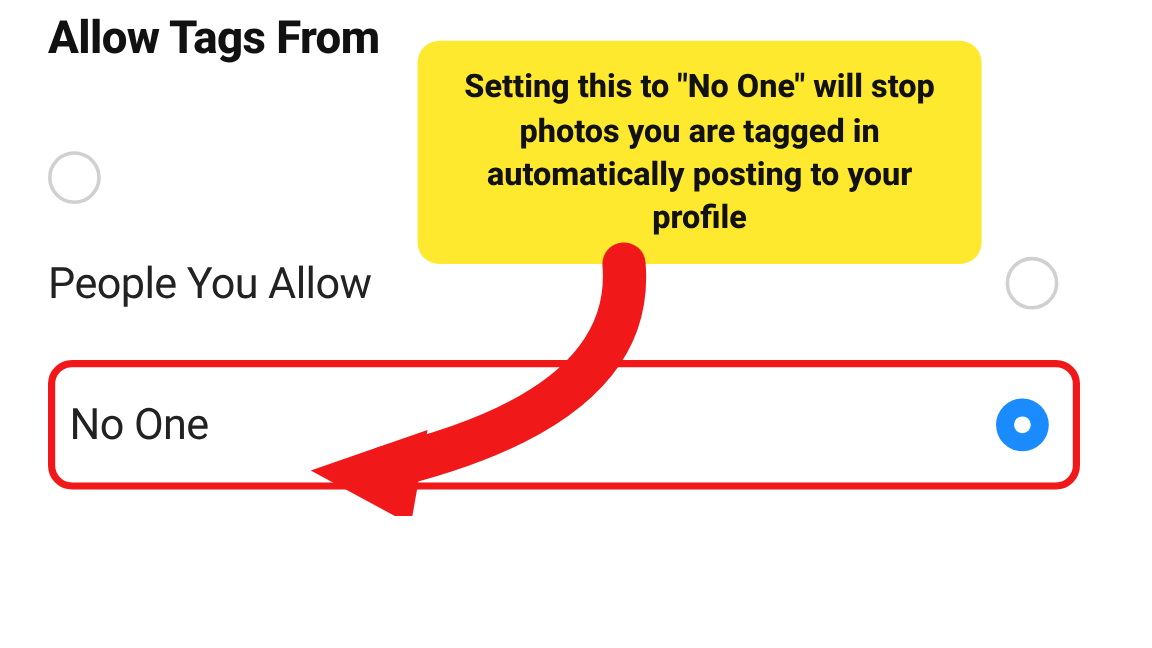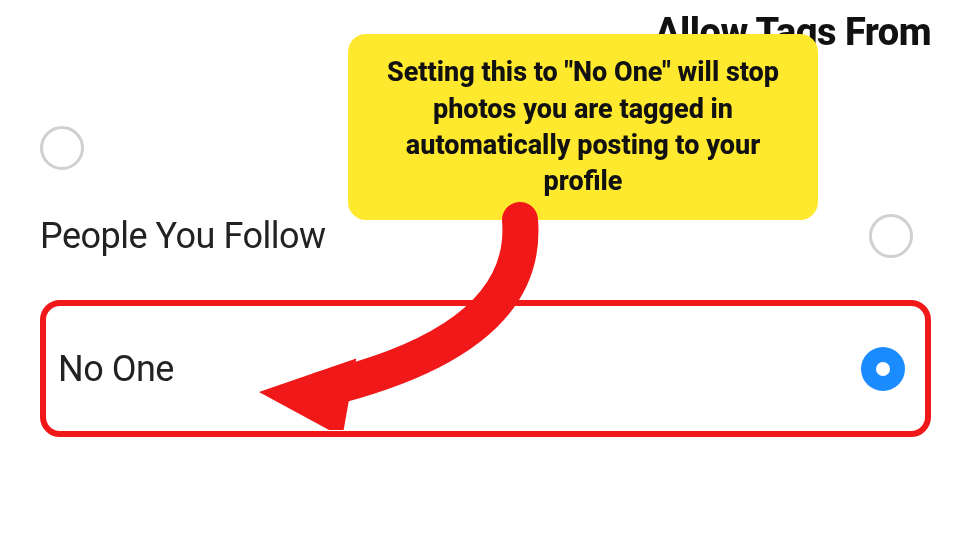--- a/index.html
+++ b/index.html
@@ -5,22 +5,21 @@
     * { box-sizing: border-box; margin: 0; padding: 0; }
     html, body {
       width: 960px;
       height: 540px;
       background: #ffffff;
       font-family: -apple-system, BlinkMacSystemFont, "Segoe UI", Roboto, Arial, sans-serif;
       position: relative;
       overflow: hidden;
     }
     .content {
-      padding: 10px 29px 0 40px;
-      text-align: right;
+      padding: 10px 60px 0 40px;
     }
     .heading {
       font-size: 38px;
       font-weight: 800;
       color: #111;
       letter-spacing: -0.5px;
       margin-bottom: 50px;
     }
     .option-row {
       display: flex;
@@ -61,21 +60,21 @@
       height: 14px;
       background: #ffffff;
       border-radius: 50%;
       transform: translate(-50%, -50%);
     }
     .highlight-row {
       border: 6px solid #f01818;
       border-radius: 20px;
       padding-left: 12px;
       padding-right: 12px;
-      height: 137px;
+      height: 108px;
       margin-top: 20px;
     }
     .callout {
       position: absolute;
       top: 34px;
       left: 348px;
       width: 470px;
       height: 186px;
       background: #ffe92e;
       border-radius: 18px;
@@ -104,21 +103,21 @@
 <body>
 
 <div class="content">
   <h1 class="heading">Allow Tags From</h1>
 
   <div class="option-row">
     <span class="radio-unchecked"></span>
   </div>
 
   <div class="option-row">
-    <span class="option-label">People You Follow</span>
+    <span class="option-label">People You Allow</span>
     <span class="radio-unchecked"></span>
   </div>
 
   <div class="option-row highlight-row">
     <span class="option-label">No One</span>
     <span class="radio-checked"></span>
   </div>
 </div>
 
 <div class="callout">

